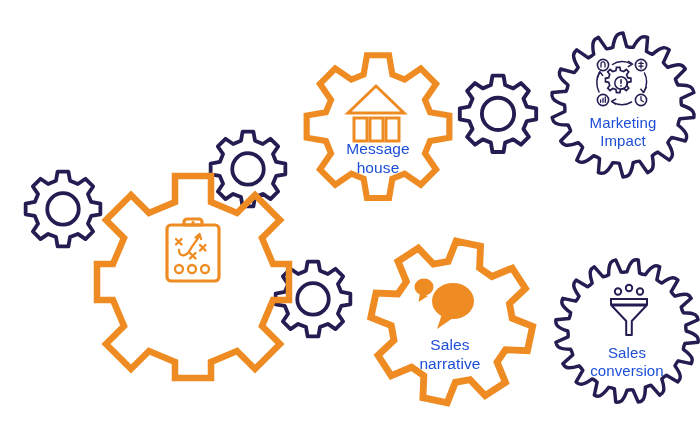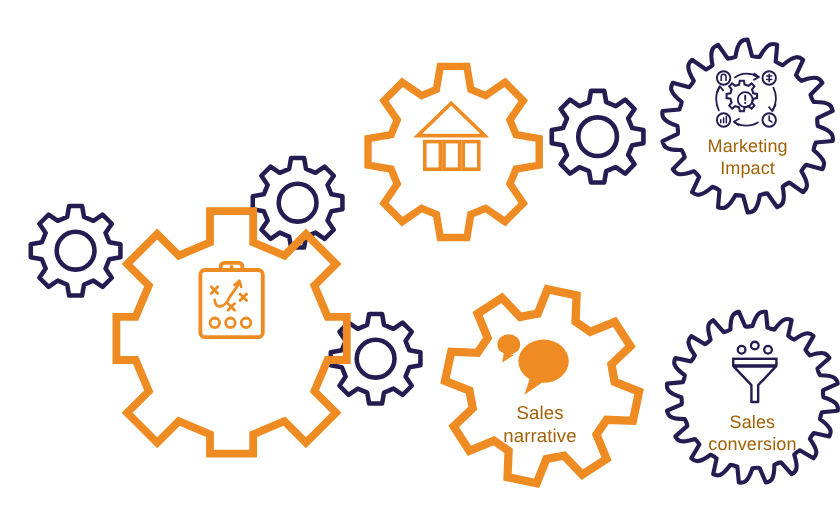--- a/index.html
+++ b/index.html
@@ -22,21 +22,21 @@
   }
   .gear-node svg {
     display: block;
     overflow: visible;
   }
   .gear-label {
     position: absolute;
     left: 0;
     right: 0;
     text-align: center;
-    color: #a16207;
+    color: #1d4ed8;
     font-family: "Liberation Sans", sans-serif;
     line-height: 1.22;
     letter-spacing: 0.1px;
     pointer-events: none;
     white-space: pre-line;
   }
   .label-lg { font-size: 15.5px; }
   .label-md { font-size: 15px; }
 </style>
 </head>
@@ -107,20 +107,22 @@
     </svg>
 
     <div style="position:absolute; left:44px; top:28px; width:72px; height:62px;">
       <svg width="72" height="62" viewBox="0 0 72 62">
         <path d="M36 6 L64 33 L8 33 Z" fill="none" stroke="#ef8b23" stroke-width="3"></path>
         <rect x="14" y="38" width="13" height="23" fill="none" stroke="#ef8b23" stroke-width="3"></rect>
         <rect x="30" y="38" width="13" height="23" fill="none" stroke="#ef8b23" stroke-width="3"></rect>
         <rect x="46" y="38" width="13" height="23" fill="none" stroke="#ef8b23" stroke-width="3"></rect>
       </svg>
     </div>
+    <div class="gear-label label-lg" style="top:88px;">Message
+house</div>
   </div>
 
   <div class="gear-node" style="left:358px; top:238px; width:184px; height:184px;">
     <svg width="184" height="184" viewBox="0 0 200 200">
       <g transform="rotate(12 100 100)">
         <path d="M86.5 4 L113.5 4 L117.5 27.5 L132.5 33.7 L152.2 20.2 L170.8 38.8 L157.3 58.5 L163.5 73.5 L187 77.5 L187 104.5 L163.5 108.5 L157.3 123.5 L170.8 143.2 L152.2 161.8 L132.5 148.3 L117.5 154.5 L113.5 178 L86.5 178 L82.5 154.5 L67.5 148.3 L47.8 161.8 L29.2 143.2 L42.7 123.5 L36.5 108.5 L13 104.5 L13 77.5 L36.5 73.5 L42.7 58.5 L29.2 38.8 L47.8 20.2 L67.5 33.7 L82.5 27.5 Z" fill="none" stroke="#ef8b23" stroke-width="7.5" stroke-linejoin="miter"></path>
       </g>
     </svg>
 
     <div style="position:absolute; left:48px; top:34px; width:80px; height:62px;">

